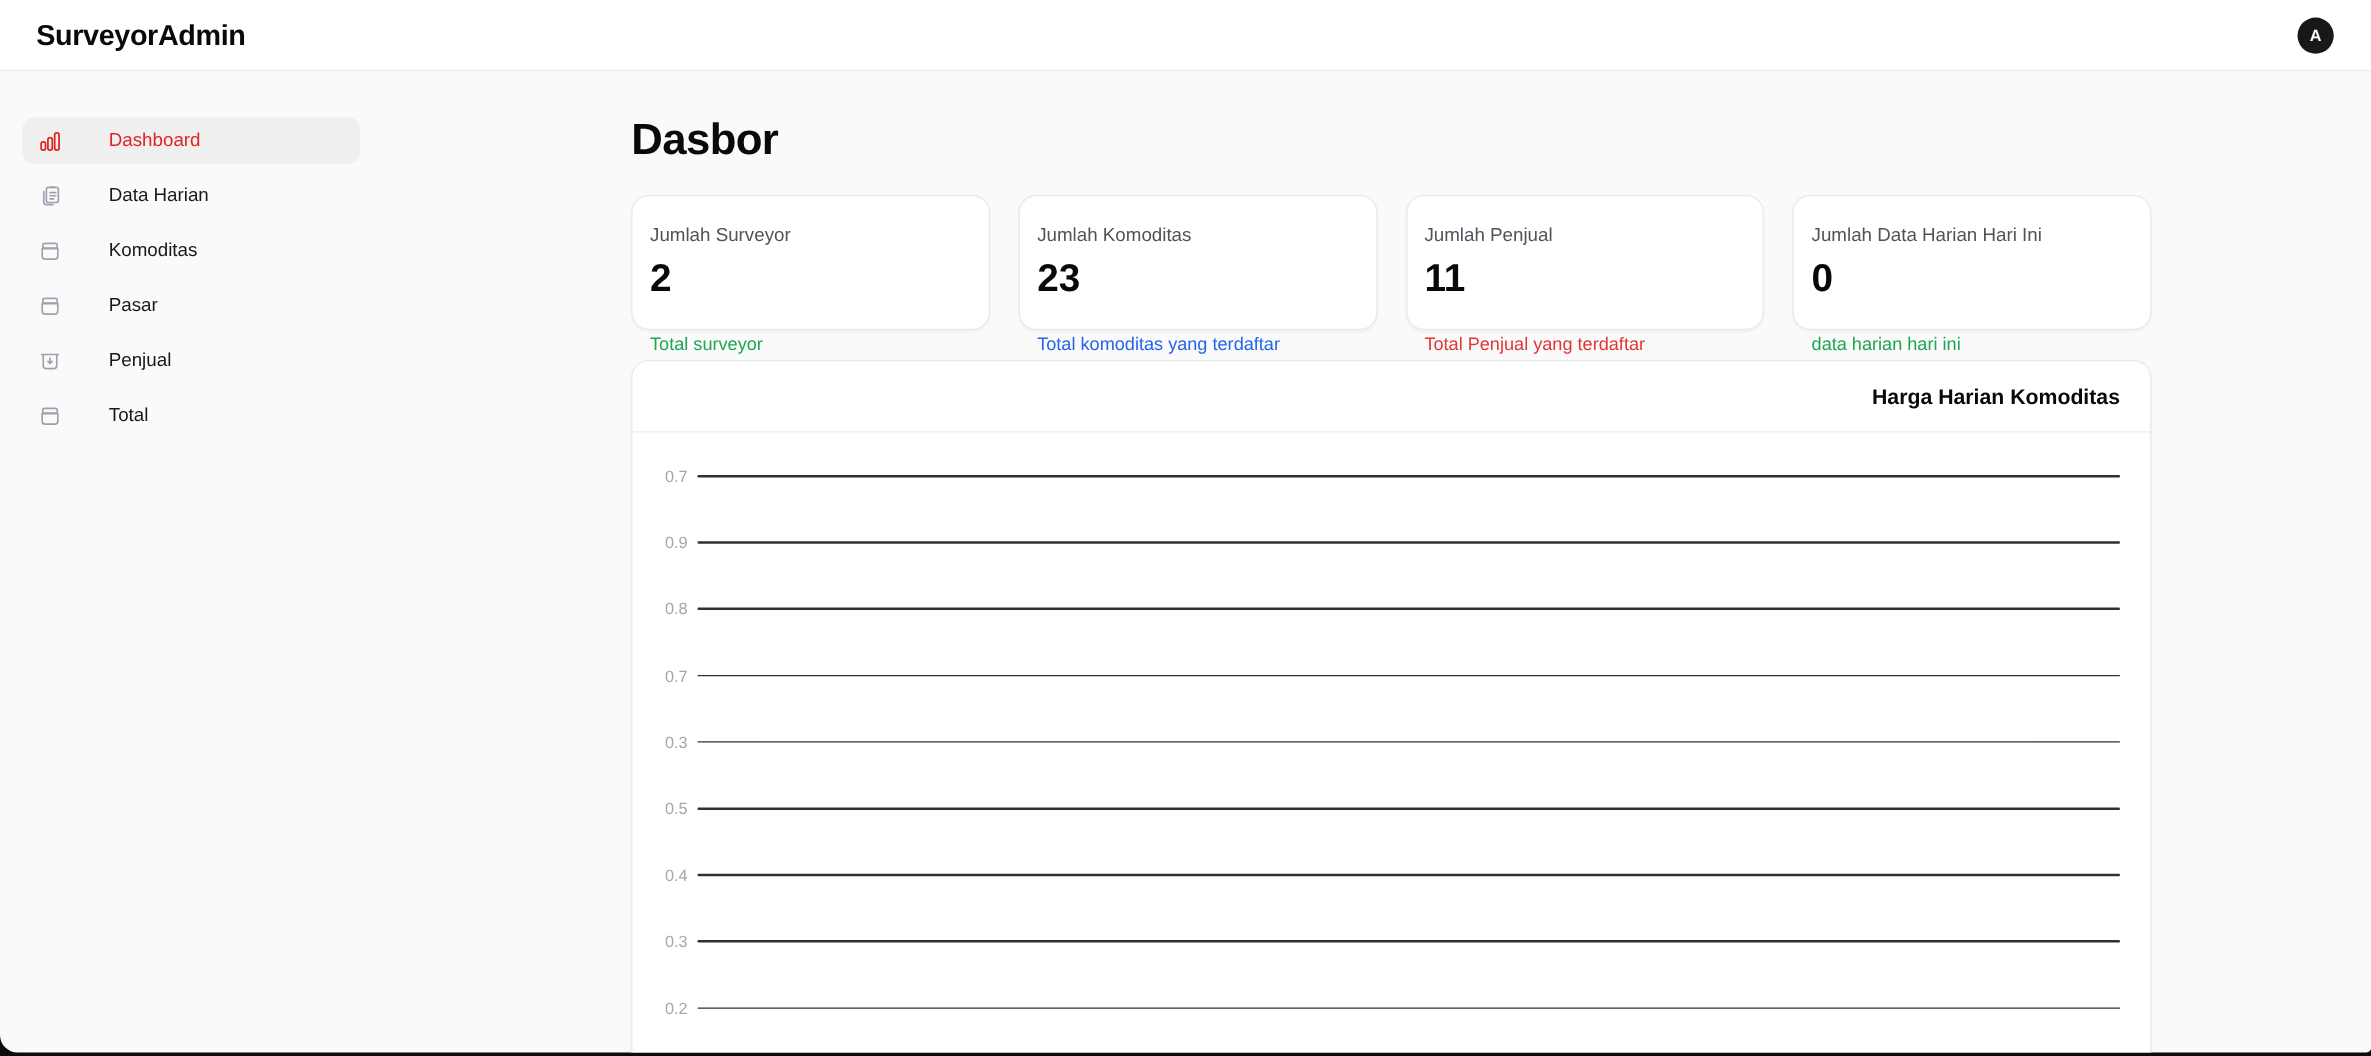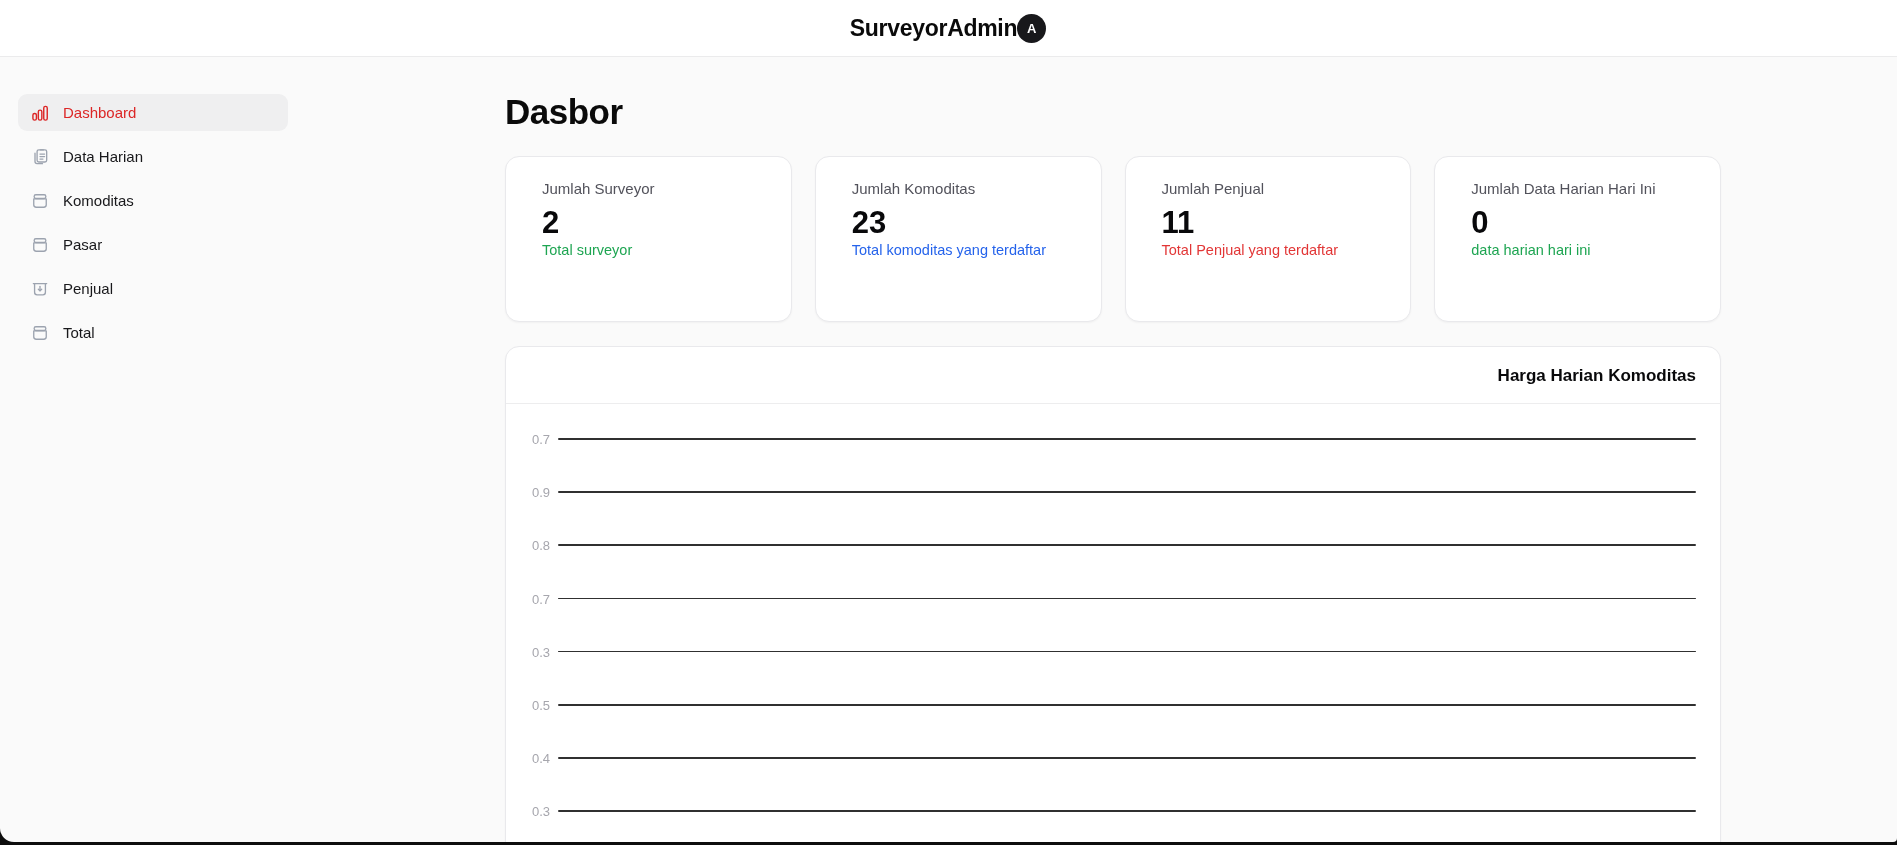--- a/index.html
+++ b/index.html
@@ -15,60 +15,61 @@
     border-bottom-left-radius: 14px;
     border-bottom-right-radius: 4px;
     overflow: hidden;
     display: flex; flex-direction: column;
   }
   
   .header {
     height: 57px; flex-shrink: 0;
     background: #ffffff;
     border-bottom: 1px solid #ebebec;
-    display: flex; align-items: center; justify-content: center;
+    display: flex; align-items: center; justify-content: space-between;
     padding: 0 30px 0 29px;
   }
   .brand { font-size: 23px; font-weight: 700; color: #0a0a0a; letter-spacing: -0.3px; }
   .avatar {
     width: 29px; height: 29px; border-radius: 50%;
     background: #18181b; color: #ffffff;
     font-size: 13px; font-weight: 600;
     display: flex; align-items: center; justify-content: center;
     cursor: pointer;
   }
   
   .layout { flex: 1; display: flex; min-height: 0; }
   .sidebar { width: 315px; flex-shrink: 0; padding-top: 37px; }
   .nav-item {
     display: flex; align-items: center;
     height: 37px; margin: 0 27px 7px 18px;
     padding: 0 12px; border-radius: 9px;
     color: #18181b; font-size: 15px;
     cursor: pointer;
+    gap: 24px;
   }
   .nav-item .icon { width: 20px; height: 20px; margin-right: 13px; color: #9ca3af; flex-shrink: 0; }
   .nav-item .icon svg { width: 20px; height: 20px; display: block; }
   .nav-item.active { background: #efeff0; color: #dc2626; font-weight: 500; }
   .nav-item.active .icon { color: #dc2626; }
   
   .main { flex: 1; min-width: 0; }
   .main-inner { width: 1216px; margin-left: 190px; margin-top: 35px; }
   .page-title { font-size: 35px; font-weight: 700; color: #0a0a0a; letter-spacing: -0.5px; }
   .stat-grid { display: grid; grid-template-columns: repeat(4, 1fr); gap: 23px; margin-top: 24px; }
   .card {
     background: #ffffff;
     border: 1px solid #e9e9ec;
     border-radius: 14px;
     box-shadow: 0 1px 2px rgba(0,0,0,0.04);
   }
-  .stat-card { padding: 23px 36px; height: 166px; }
+  .stat-card { padding: 23px 14px; height: 108px; }
   .stat-label { font-size: 15px; color: #52525b; }
   .stat-value { font-size: 31px; font-weight: 700; color: #09090b; margin-top: 8px; }
-  .stat-sub { font-size: 14.5px; margin-top: 1px; }
+  .stat-sub { font-size: 14.5px; margin-top: 27px; }
   
   .chart-card { margin-top: 24px; height: 600px; overflow: hidden; }
   .chart-header { padding: 19px 24px 17px 24px; border-bottom: 1px solid #ededee; text-align: right; }
   .chart-title { font-size: 17px; font-weight: 700; color: #09090b; }
   .chart-plot { position: relative; height: 540px; }
   .grid-row { position: absolute; left: 0; right: 0; height: 0; }
   .tick-label {
     position: absolute; left: 0; width: 44px;
     text-align: right;
     transform: translateY(-50%);

